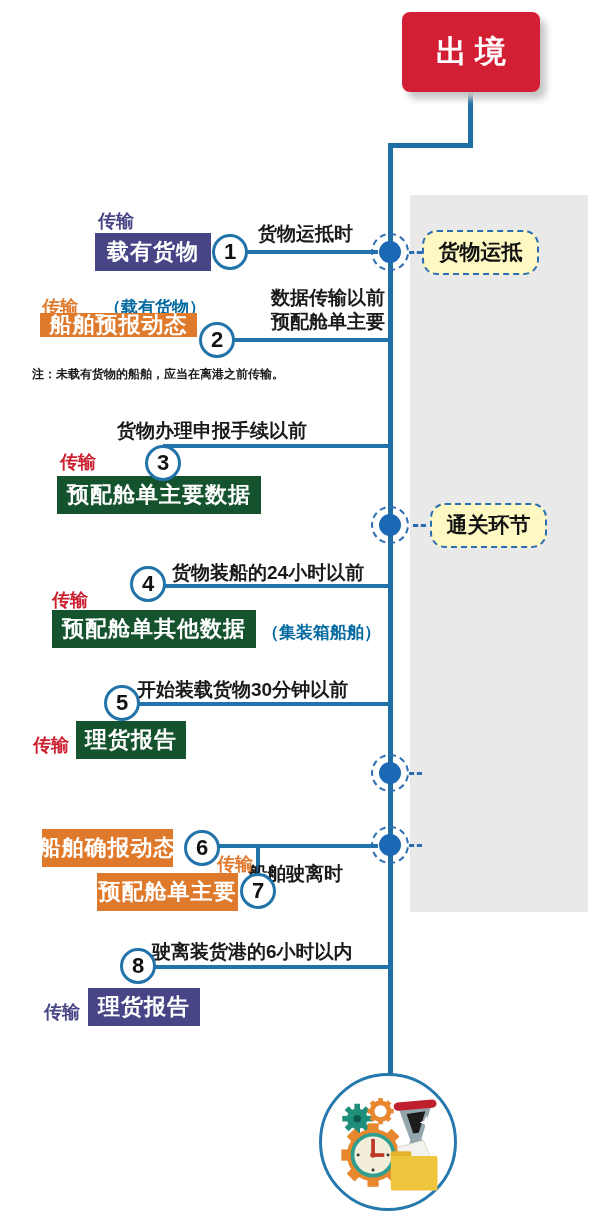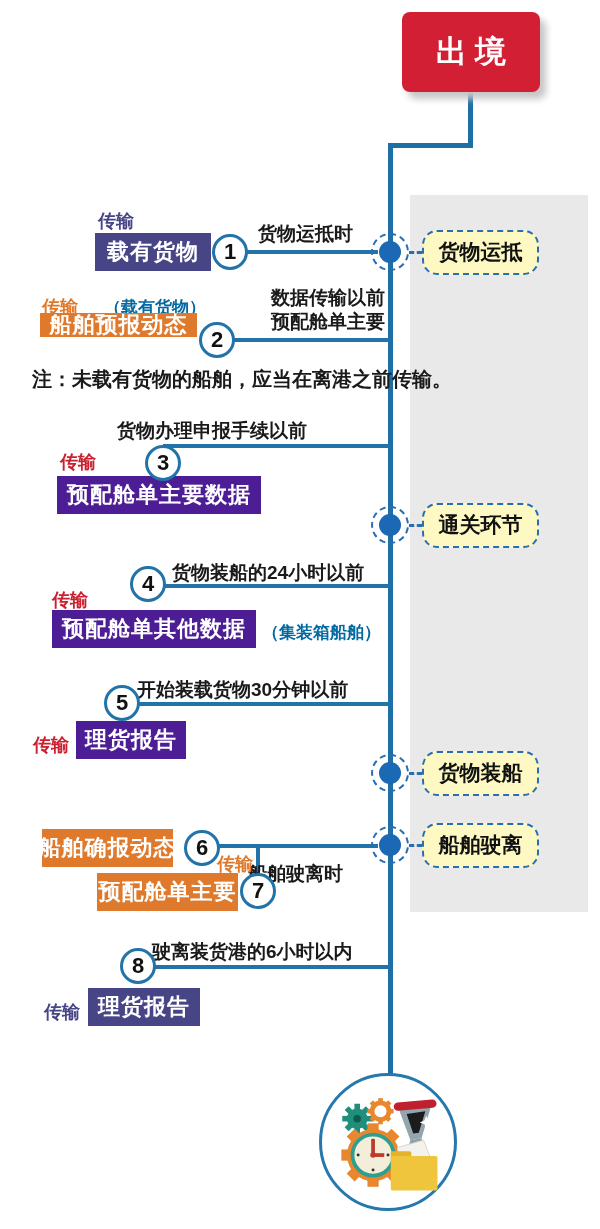--- a/index.html
+++ b/index.html
@@ -16,28 +16,28 @@
     background:#d31f34;border-radius:8px;box-shadow:6px 7px 7px #c6c6c6;
     display:flex;align-items:center;justify-content:center;z-index:3;
   }
   .title-box span{color:#fff;font-size:31px;font-weight:bold;letter-spacing:8px;text-indent:8px;}
   .doc{
     color:#fff;font-weight:bold;font-size:22px;letter-spacing:1px;z-index:3;
     display:flex;align-items:center;justify-content:center;white-space:nowrap;
   }
   .navy{background:#474586;}
   .orange{background:#df792b;}
-  .red{background:#4c1d95;}
+  .red{background:#14532d;}
   .t-navy{color:#474586;}
   .t-orange{color:#df792b;}
   .t-red{color:#cb2030;}
   .transmit{font-size:18px;font-weight:bold;white-space:nowrap;z-index:3;}
   .timing{font-size:19px;font-weight:bold;color:#1a1a1a;white-space:nowrap;z-index:3;}
   .qual{font-size:17px;font-weight:bold;color:#0369a1;white-space:nowrap;z-index:3;}
-  .note{font-size:20px;font-weight:bold;color:#1a1a1a;white-space:nowrap;z-index:3;}
+  .note{font-size:12px;font-weight:bold;color:#1a1a1a;white-space:nowrap;z-index:3;}
   .numc{
     width:30px;height:30px;border:3px solid #2273a9;border-radius:50%;background:#fff;
     display:flex;align-items:center;justify-content:center;
     font-size:22px;font-weight:600;color:#111;z-index:4;
   }
   .node{display:flex;align-items:center;z-index:3;}
   .ring{width:34px;height:34px;border:2px dashed #2b6db2;border-radius:50%;position:relative;flex:none;}
   .dot{position:absolute;left:50%;top:50%;transform:translate(-50%,-50%);
        width:22px;height:22px;border-radius:50%;background:#1b68b4;}
   .nlink{width:13px;border-top:3px dashed #2b6db2;flex:none;}
@@ -115,40 +115,38 @@
 <div class="abs transmit t-navy" style="left:44px;top:1000px;">传输</div>
 <div class="abs doc navy" style="left:88px;top:988px;width:112px;height:38px;">理货报告</div>
 
 <div class="abs node" style="left:371px;top:227px;width:176px;height:50px;">
   <div class="ring">
     <div class="dot"></div>
   </div>
   <div class="nlink"></div>
   <div class="nbox">货物运抵</div>
 </div>
-<div class="abs node" style="left:371px;top:500px;width:176px;height:50px;">
+<div class="abs node" style="left:371px;top:500px;width:176px;height:50px;justify-content:space-between;">
   <div class="ring">
     <div class="dot"></div>
   </div>
   <div class="nlink"></div>
   <div class="nbox">通关环节</div>
 </div>
 <div class="abs node" style="left:371px;top:748px;width:176px;height:50px;">
   <div class="ring">
     <div class="dot"></div>
   </div>
   <div class="nlink"></div>
-  <div class="nbox">货物装船</div>
 </div>
 <div class="abs node" style="left:371px;top:820px;width:176px;height:50px;">
   <div class="ring">
     <div class="dot"></div>
   </div>
   <div class="nlink"></div>
-  <div class="nbox">船舶驶离</div>
 </div>
 
 <div class="abs icon-circle" style="left:319px;top:1073px;">
   <svg width="112" height="112" viewBox="0 0 120 120">
 
     <g transform="translate(27,35)">
       <g fill="#1f8f7c">
         <rect x="-3" y="-16" width="6" height="8" transform="rotate(0)"></rect>
         <rect x="-3" y="-16" width="6" height="8" transform="rotate(45)"></rect>
         <rect x="-3" y="-16" width="6" height="8" transform="rotate(90)"></rect>

